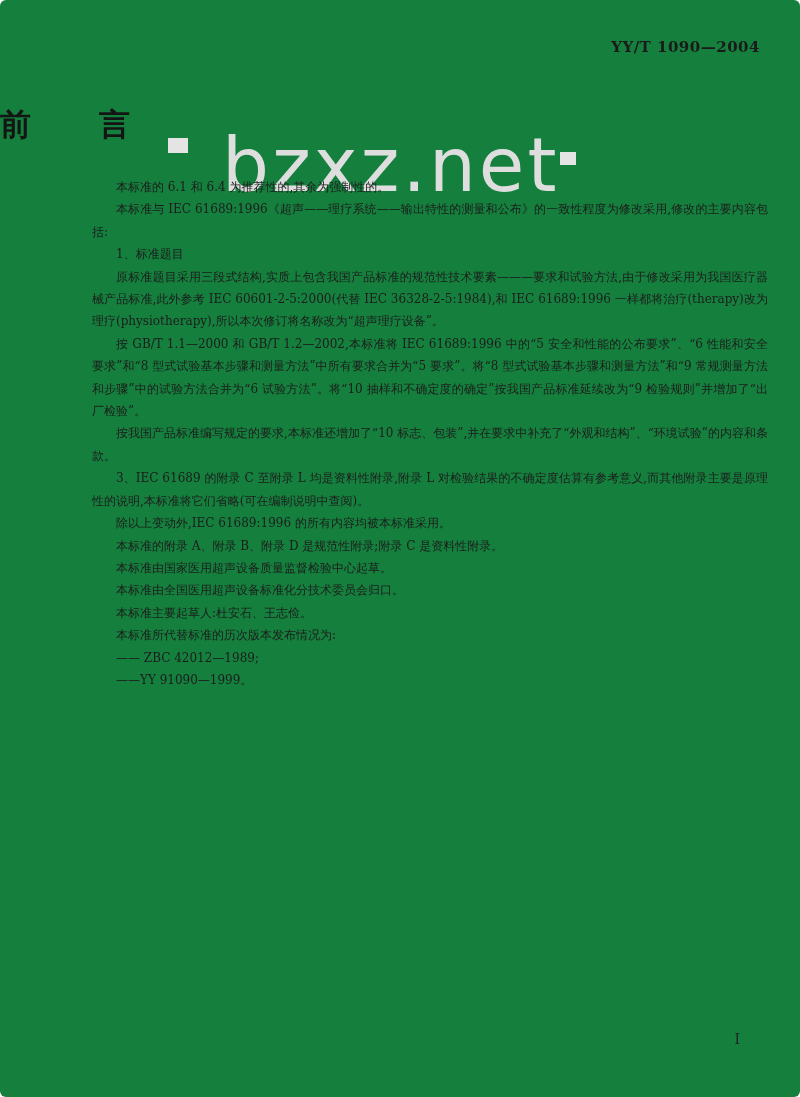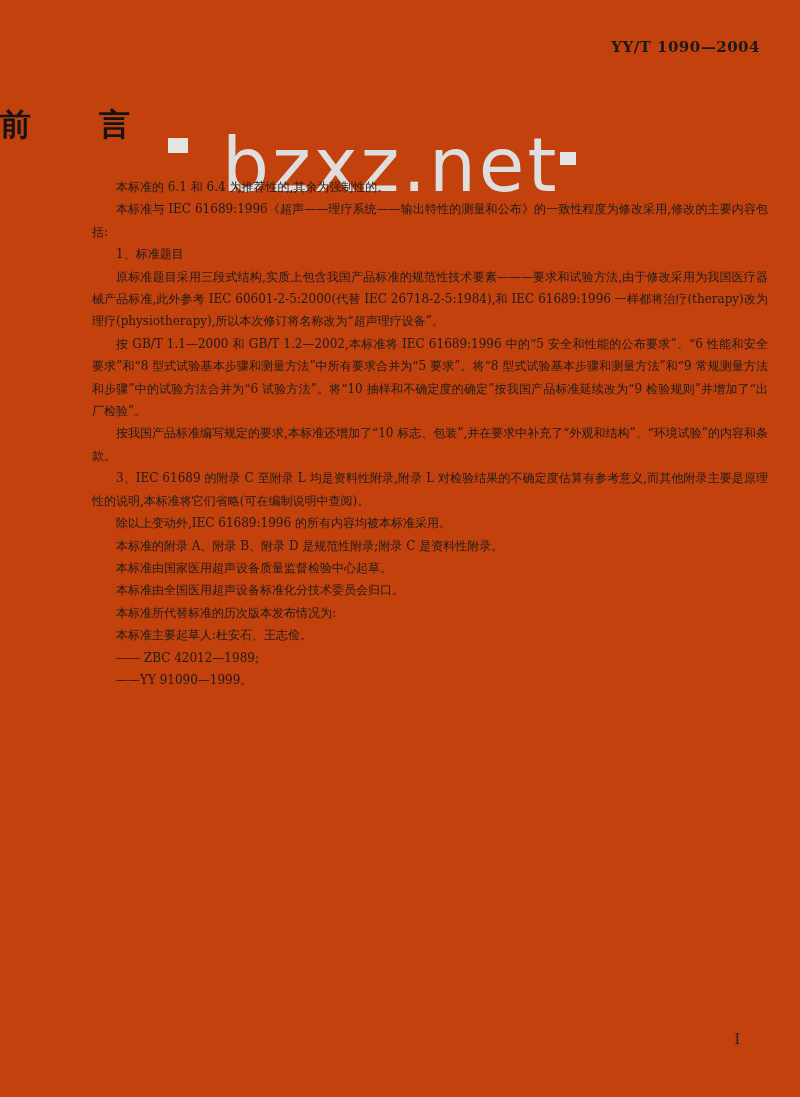--- a/index.html
+++ b/index.html
@@ -6,21 +6,22 @@
   html, body { background: #ffffff; }
   body {
     width: 800px; height: 1097px;
     font-family: "DejaVu Serif", "Liberation Serif", serif;
     color: #1b1b1b;
     position: relative;
     overflow: hidden;
   }
   .page {
     position: absolute; inset: 0;
-    background: #c2410c;
+    background: #15803d;
+    border-radius: 6px;
   }
   .doc-number {
     position: absolute; top: 38px; right: 40px;
     font-size: 15px; font-weight: bold; letter-spacing: 0.5px;
     color: #1a1a1a;
   }
   .doc-title {
     position: absolute; top: 104px; left: 0; right: 0;
     font-size: 31px; font-weight: bold;
     letter-spacing: 2px;
@@ -70,29 +71,29 @@
 
   <div class="scan-artifact artifact-1"></div>
   <div class="scan-artifact artifact-2"></div>
 
   <div class="doc-title">前　　言</div>
 
   <div class="content">
     <p>本标准的 6.1 和 6.4 为推荐性的,其余为强制性的。</p>
     <p>本标准与 IEC 61689:1996《超声——理疗系统——输出特性的测量和公布》的一致性程度为修改采用,修改的主要内容包括:</p>
     <p>1、标准题目</p>
-    <p>原标准题目采用三段式结构,实质上包含我国产品标准的规范性技术要素———要求和试验方法,由于修改采用为我国医疗器械产品标准,此外参考 IEC 60601-2-5:2000(代替 IEC 26718-2-5:1984),和 IEC 61689:1996 一样都将治疗(therapy)改为理疗(physiotherapy),所以本次修订将名称改为“超声理疗设备”。</p>
+    <p>原标准题目采用三段式结构,实质上包含我国产品标准的规范性技术要素———要求和试验方法,由于修改采用为我国医疗器械产品标准,此外参考 IEC 60601-2-5:2000(代替 IEC 36328-2-5:1984),和 IEC 61689:1996 一样都将治疗(therapy)改为理疗(physiotherapy),所以本次修订将名称改为“超声理疗设备”。</p>
     <p>按 GB/T 1.1—2000 和 GB/T 1.2—2002,本标准将 IEC 61689:1996 中的“5 安全和性能的公布要求”、“6 性能和安全要求”和“8 型式试验基本步骤和测量方法”中所有要求合并为“5 要求”。将“8 型式试验基本步骤和测量方法”和“9 常规测量方法和步骤”中的试验方法合并为“6 试验方法”。将“10 抽样和不确定度的确定”按我国产品标准延续改为“9 检验规则”并增加了“出厂检验”。</p>
     <p>按我国产品标准编写规定的要求,本标准还增加了“10 标志、包装”,并在要求中补充了“外观和结构”、“环境试验”的内容和条款。</p>
     <p>3、IEC 61689 的附录 C 至附录 L 均是资料性附录,附录 L 对检验结果的不确定度估算有参考意义,而其他附录主要是原理性的说明,本标准将它们省略(可在编制说明中查阅)。</p>
     <p>除以上变动外,IEC 61689:1996 的所有内容均被本标准采用。</p>
     <p>本标准的附录 A、附录 B、附录 D 是规范性附录;附录 C 是资料性附录。</p>
     <p>本标准由国家医用超声设备质量监督检验中心起草。</p>
     <p>本标准由全国医用超声设备标准化分技术委员会归口。</p>
+    <p>本标准主要起草人:杜安石、王志俭。</p>
     <p>本标准所代替标准的历次版本发布情况为:</p>
-    <p>本标准主要起草人:杜安石、王志俭。</p>
     <p>—— ZBC 42012—1989;</p>
     <p>——YY 91090—1999。</p>
   </div>
 
   <div class="page-number">Ⅰ</div>
 
 </div>
 
 </body></html>

